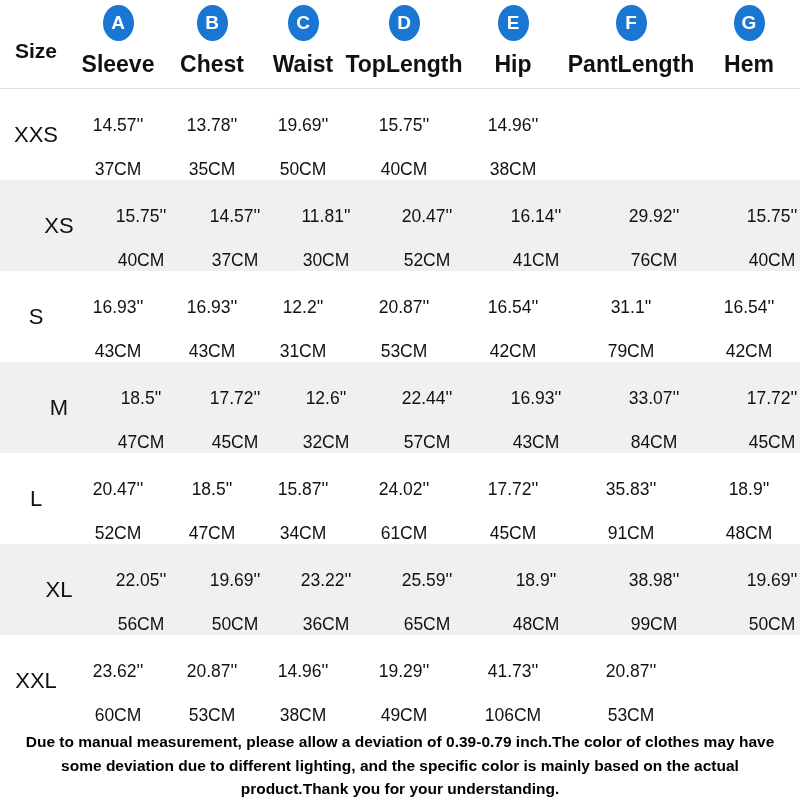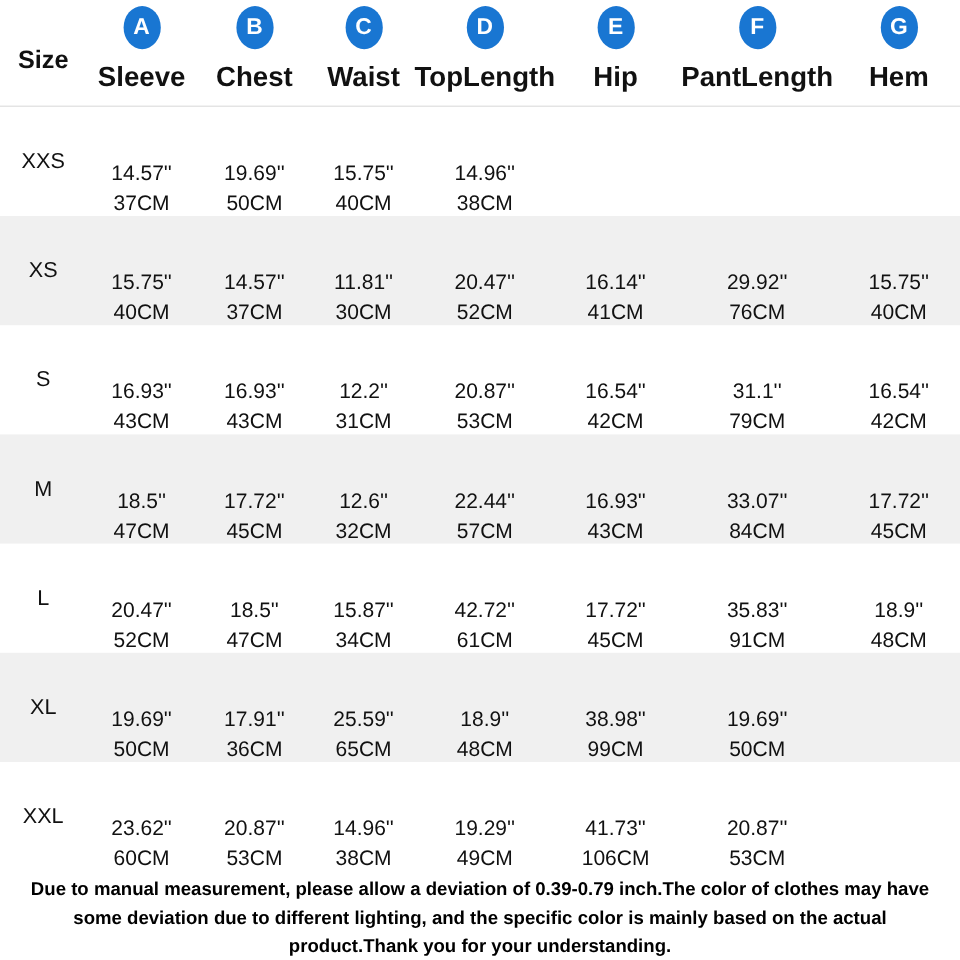--- a/index.html
+++ b/index.html
@@ -32,25 +32,25 @@
     width: 31px; height: 36px; border-radius: 50%;
     background: var(--badge-color, #1976d2);
     color: #ffffff; font-weight: 700; font-size: 19px;
     display: flex; align-items: center; justify-content: center;
     flex: 0 0 auto;
   }
   .head-label { font-weight: 700; font-size: 23px; margin-top: 10px; white-space: nowrap; }
 
   
   .body-row { height: 91px; align-items: center; }
-  .body-row.alt { background: var(--alt-row, #f0f0f0); }
-  .size-cell { text-align: center; font-size: 18px; }
+  .body-row.alt { background: var(--alt-row, #f0f0f0); padding-left: 23px; }
+  .size-cell { text-align: center; font-size: 22px; }
   .value-cell {
     display: flex; flex-direction: column; align-items: center;
-    justify-content: flex-end; align-self: stretch;
+    justify-content: space-between; align-self: stretch;
     padding-top: 26px; gap: 4px;
     font-size: 17.5px; line-height: 21px; white-space: nowrap;
   }
 
   
   .footer {
     flex: 1;
     text-align: center;
     font-weight: 700;
     font-size: 15.5px;
@@ -99,20 +99,24 @@
 
   <div>
 
   <div class="row body-row">
         <div class="size-cell">XXS</div>
         <div class="value-cell">
           <span>14.57''</span>
           <span>37CM</span>
         </div>
         <div class="value-cell">
+          <span>13.78''</span>
+          <span>35CM</span>
+        </div>
+        <div class="value-cell">
           <span>19.69''</span>
           <span>50CM</span>
         </div>
         <div class="value-cell">
           <span>15.75''</span>
           <span>40CM</span>
         </div>
         <div class="value-cell">
           <span>14.96''</span>
           <span>38CM</span>
@@ -219,44 +223,48 @@
         </div>
         <div class="value-cell">
           <span>18.5''</span>
           <span>47CM</span>
         </div>
         <div class="value-cell">
           <span>15.87''</span>
           <span>34CM</span>
         </div>
         <div class="value-cell">
-          <span>42.72''</span>
+          <span>24.02''</span>
           <span>61CM</span>
         </div>
         <div class="value-cell">
           <span>17.72''</span>
           <span>45CM</span>
         </div>
         <div class="value-cell">
           <span>35.83''</span>
           <span>91CM</span>
         </div>
         <div class="value-cell">
           <span>18.9''</span>
           <span>48CM</span>
         </div>
       </div>
       <div class="row body-row alt">
         <div class="size-cell">XL</div>
         <div class="value-cell">
+          <span>22.05''</span>
+          <span>56CM</span>
+        </div>
+        <div class="value-cell">
           <span>19.69''</span>
           <span>50CM</span>
         </div>
         <div class="value-cell">
-          <span>17.91''</span>
+          <span>23.22''</span>
           <span>36CM</span>
         </div>
         <div class="value-cell">
           <span>25.59''</span>
           <span>65CM</span>
         </div>
         <div class="value-cell">
           <span>18.9''</span>
           <span>48CM</span>
         </div>

